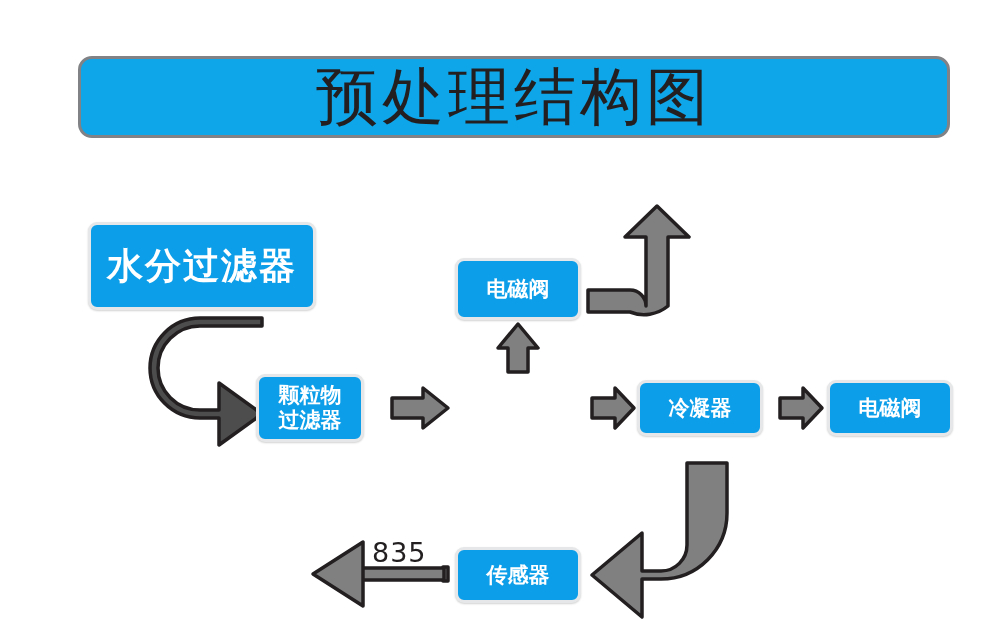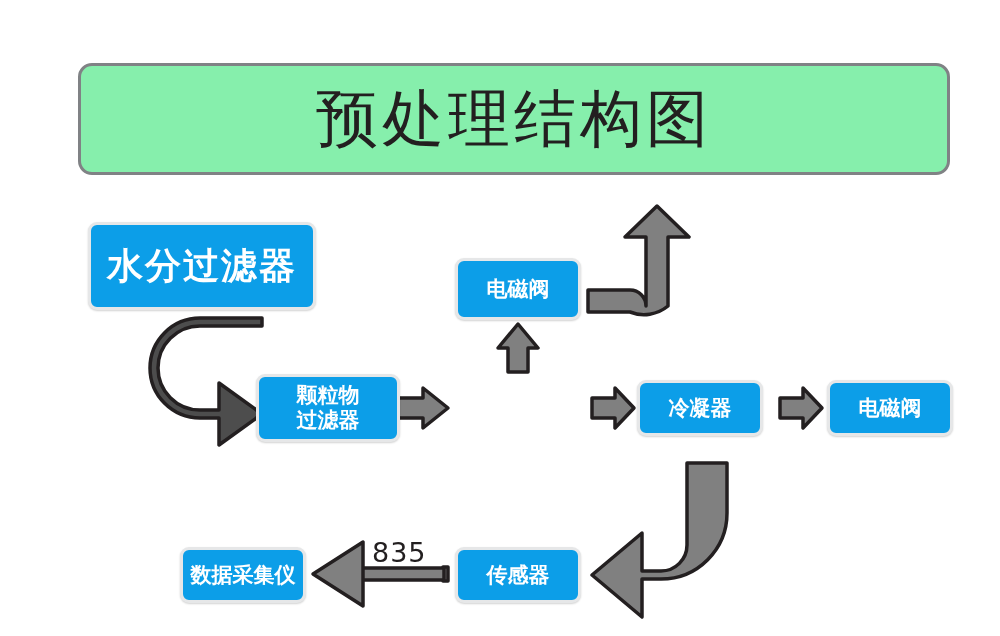--- a/index.html
+++ b/index.html
@@ -14,27 +14,27 @@
     position: relative;
     width: 1000px;
     height: 636px;
     background: #ffffff;
     overflow: hidden;
   }
   
   .title-box {
     position: absolute;
     left: 78px;
-    top: 63px;
+    top: 56px;
     width: 872px;
-    height: 112px;
+    height: 82px;
     box-sizing: border-box;
     border: 3px solid #808285;
     border-radius: 14px;
-    background: #86efac;
+    background: #0ea5e9;
     display: flex;
     align-items: center;
     justify-content: center;
   }
   .title-text {
     font-size: 62px;
     font-weight: 400;
     color: #231f20;
     letter-spacing: 4px;
     line-height: 1;
@@ -52,21 +52,21 @@
     justify-content: center;
     text-align: center;
     color: #ffffff;
     font-weight: bold;
     line-height: 1.18;
     box-shadow: 0 1px 2px rgba(0,0,0,0.18);
   }
   .node span { display: block; white-space: pre-line; }
 
   .node-pump   { left: 88px;  top: 222px; width: 228px; height: 88px; font-size: 36px; letter-spacing: 2px; }
-  .node-part   { left: 256px; top: 374px; width: 144px; height: 68px; font-size: 21px; text-align: center; }
+  .node-part   { left: 256px; top: 374px; width: 108px; height: 68px; font-size: 21px; text-align: center; }
   .node-valve1 { left: 455px; top: 258px; width: 126px; height: 62px; font-size: 21px; }
   .node-water  { left: 455px; top: 380px; width: 126px; height: 56px; font-size: 21px; }
   .node-cond   { left: 637px; top: 380px; width: 126px; height: 56px; font-size: 21px; }
   .node-valve2 { left: 827px; top: 380px; width: 126px; height: 56px; font-size: 21px; }
   .node-daq    { left: 180px; top: 547px; width: 126px; height: 56px; font-size: 21px; }
   .node-sensor { left: 455px; top: 547px; width: 126px; height: 56px; font-size: 21px; }
 
   
   .arrows {
     position: absolute;
@@ -206,21 +206,18 @@
 
 
   <div class="node node-cond">
     <span>冷凝器</span>
   </div>
 
   <div class="node node-valve2">
     <span>电磁阀</span>
   </div>
 
-  <div class="node node-daq">
-    <span>数据采集仪</span>
-  </div>
 
   <div class="node node-sensor">
     <span>传感器</span>
   </div>
 
 </div>
 
 </body></html>

